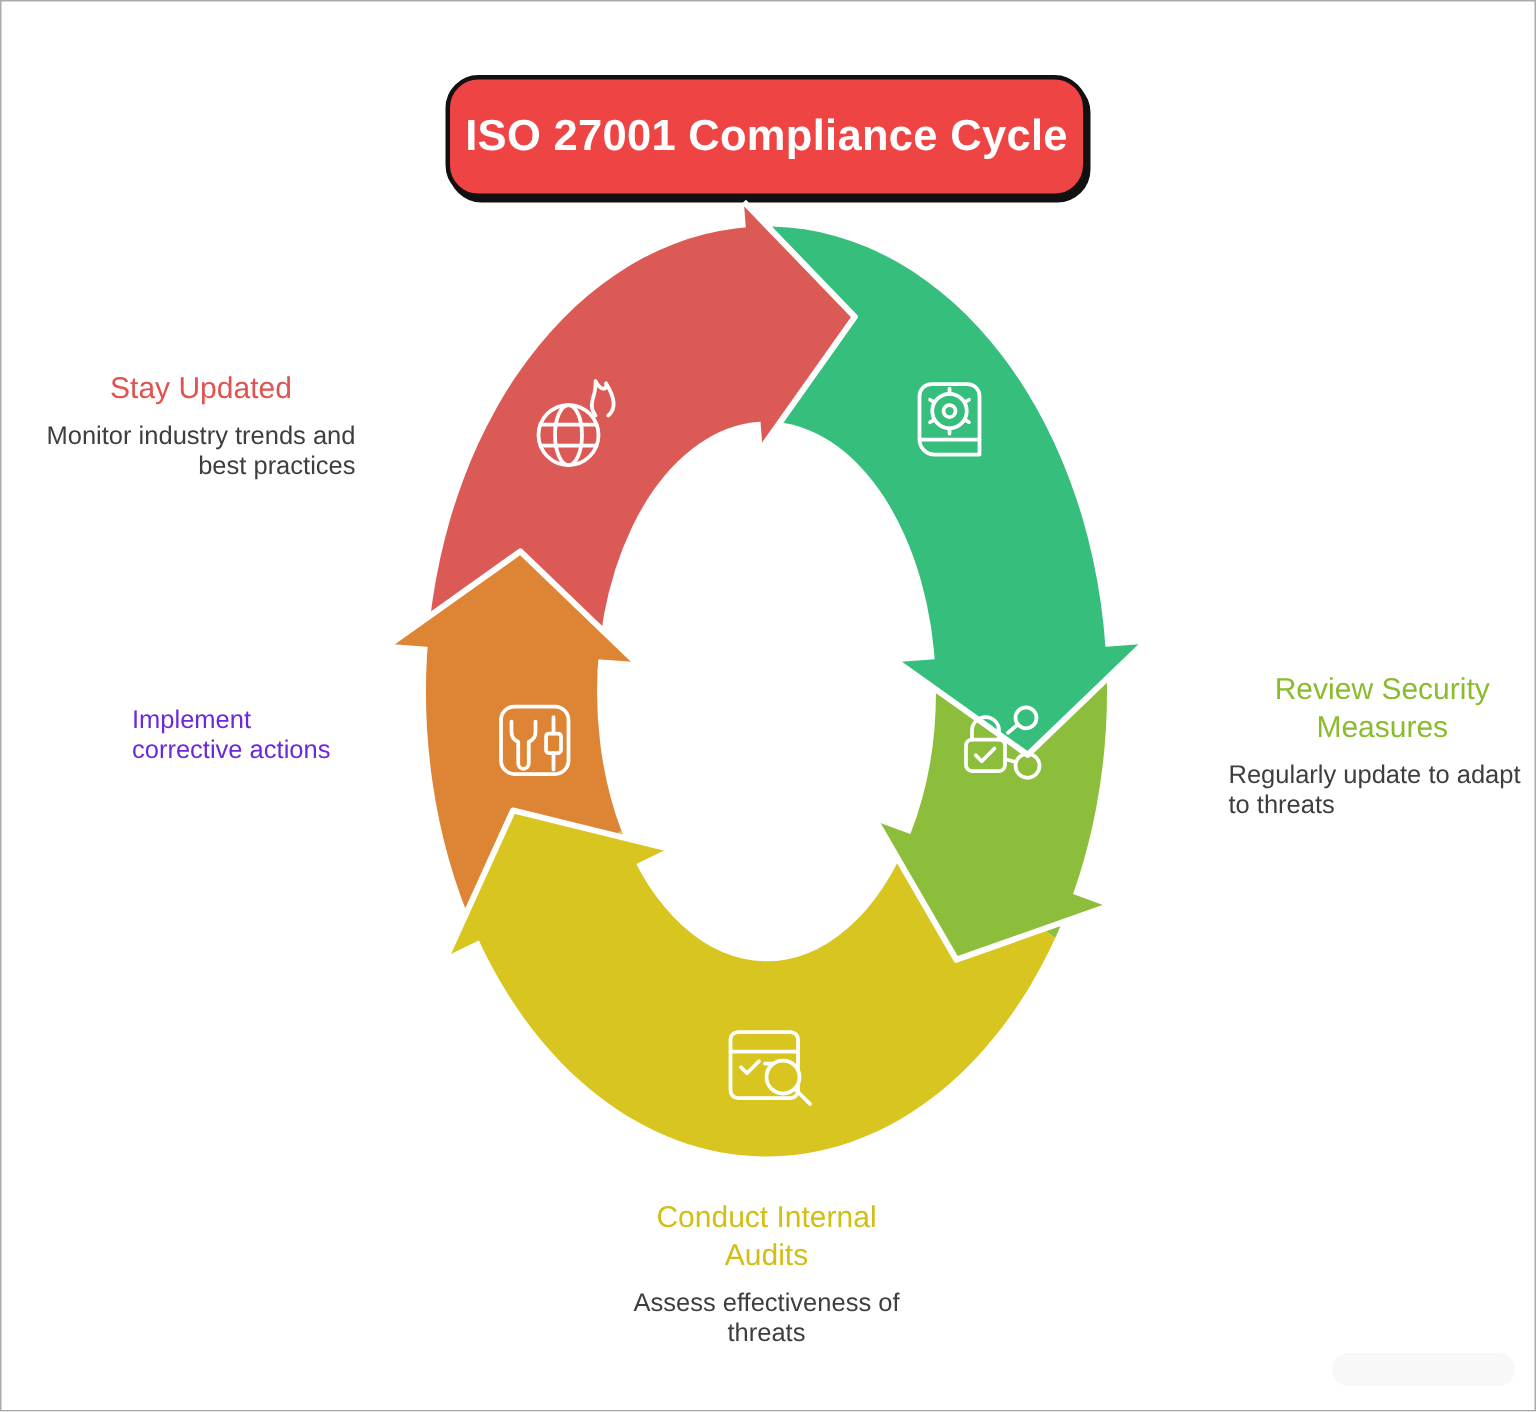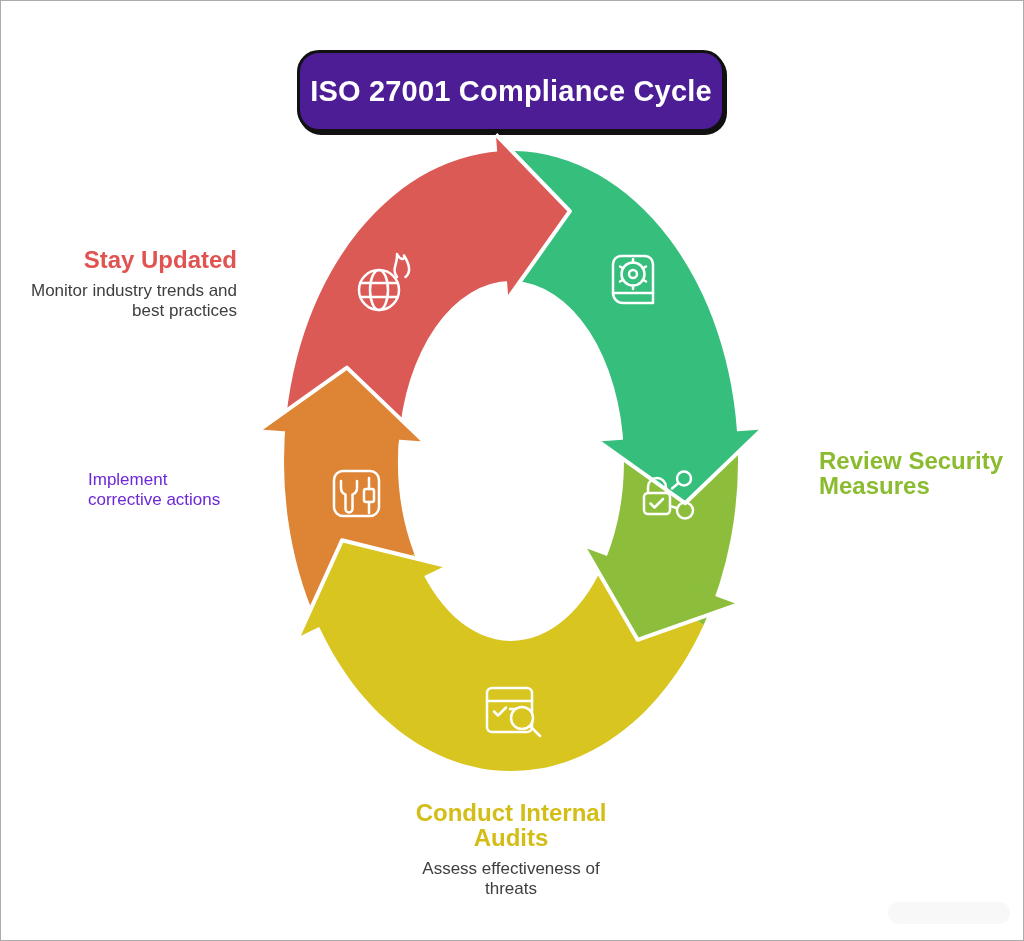--- a/index.html
+++ b/index.html
@@ -15,21 +15,21 @@
     box-shadow:2px 3px 0 #111111;
     display:flex; align-items:center; justify-content:center;
     box-sizing:border-box;
   }
   .title-badge span {
     color:#ffffff; font-size:29px; font-weight:bold; letter-spacing:.2px;
   }
   .cycle-svg { position:absolute; left:0; top:0; }
   .label-block { position:absolute; }
   .label-block h2 {
-    margin:0; font-size:24px; font-weight:bold; line-height:25px;
+    margin:0; font-size:20px; font-weight:normal; line-height:25px;text-align:center;
   }
   .label-block p {
     margin:9px 0 0 0; font-size:17px; line-height:19.5px;
   }
   .align-right { text-align:right; }
   .align-left  { text-align:left; }
   .align-center{ text-align:center; }
   #block-stay-updated      { left:30px;  top:246px; width:206px; }
   #block-establish-culture { left:788px; top:245px; width:200px; }
   #block-review-security   { left:788px; top:447px; width:205px;margin-left:30px; }
@@ -39,21 +39,21 @@
   .watermark {
     position:absolute; left:887px; top:901px; width:122px; height:22px;
     background:#f8f8f8; border-radius:12px;
   }
 </style>
 </head>
 <body>
 
 <div class="canvas">
 
-  <div class="title-badge" style="background: #4c1d95;">
+  <div class="title-badge" style="background: #ef4444;">
     <span>ISO 27001 Compliance Cycle</span>
   </div>
 
   <svg class="cycle-svg" width="1022" height="939" viewBox="0 0 1022 939">
 
     <path d="M 284.2 427.6 A 227 310 0 0 1 510 150 L 510 280 A 113 180 0 0 0 397.6 441.2 Z" fill="#DC5A55"></path>
     <path d="M 514 150 A 227 310 0 0 1 736.7 443.8 L 622.8 450.6 A 113 180 0 0 0 512 280 Z" fill="#36BE7D"></path>
     <path d="M 736.7 443.8 A 227 310 0 0 1 702.5 624.3 L 605.8 555.4 A 113 180 0 0 0 622.8 450.6 Z" fill="#8CBE3B"></path>
     <path d="M 702.5 624.3 A 227 310 0 0 1 315.4 619.7 L 413.2 552.7 A 113 180 0 0 0 605.8 555.4 Z" fill="#D9C520"></path>
     <path d="M 315.4 619.7 A 227 310 0 0 1 285.8 411.5 L 398.4 431.8 A 113 180 0 0 0 413.2 552.7 Z" fill="#DD8435"></path>
@@ -123,20 +123,21 @@
   </svg>
 
   <div class="label-block align-right" id="block-stay-updated">
     <h2 style="color: rgb(224, 83, 80);">Stay Updated</h2>
     <p style="color: rgb(62, 62, 62);">Monitor industry trends and best practices</p>
   </div>
 
 
   <div class="label-block align-left" id="block-review-security">
     <h2 style="color: rgb(139, 187, 46);">Review Security Measures</h2>
+    <p style="color: rgb(62, 62, 62);">Regularly update to adapt to threats</p>
   </div>
 
   <div class="label-block align-right" id="block-address-findings">
     <p style="color: #6d28d9;">Implement corrective actions</p>
   </div>
 
   <div class="label-block align-center" id="block-conduct-audits">
     <h2 style="color: rgb(211, 189, 23);">Conduct Internal Audits</h2>
     <p style="color: rgb(62, 62, 62);">Assess effectiveness of threats</p>
   </div>

